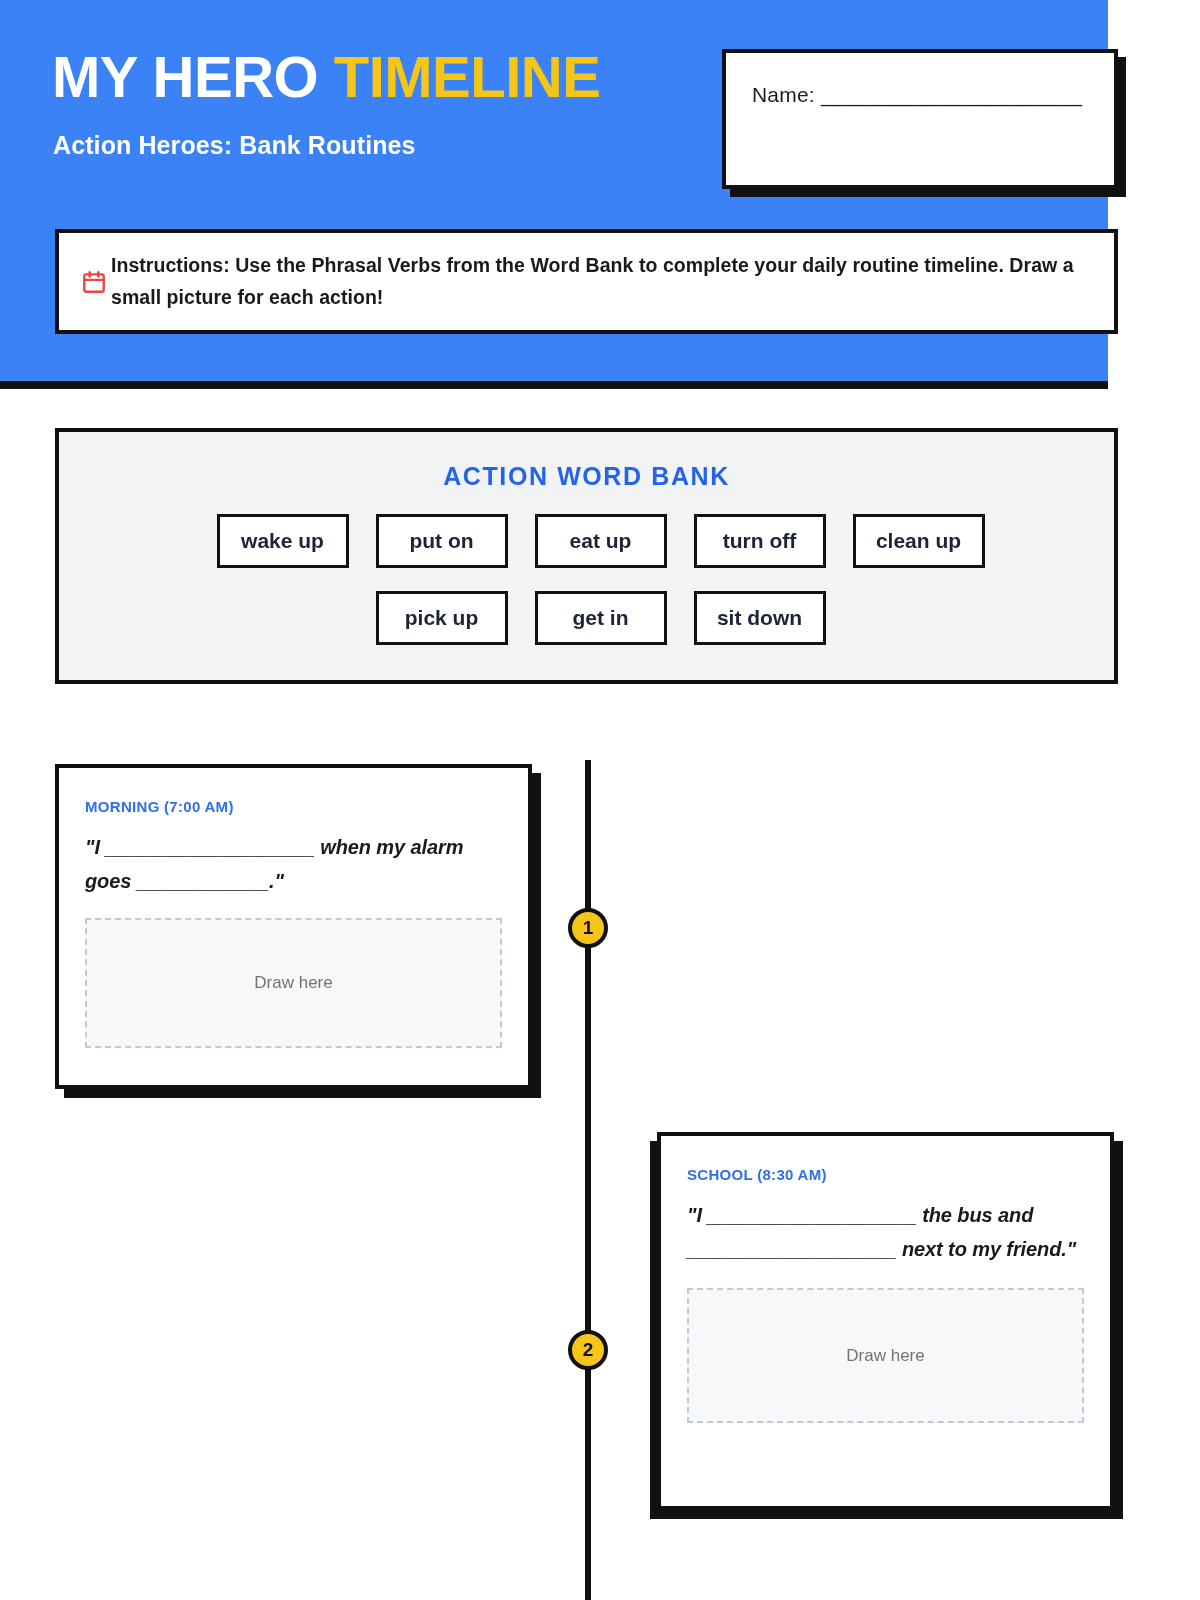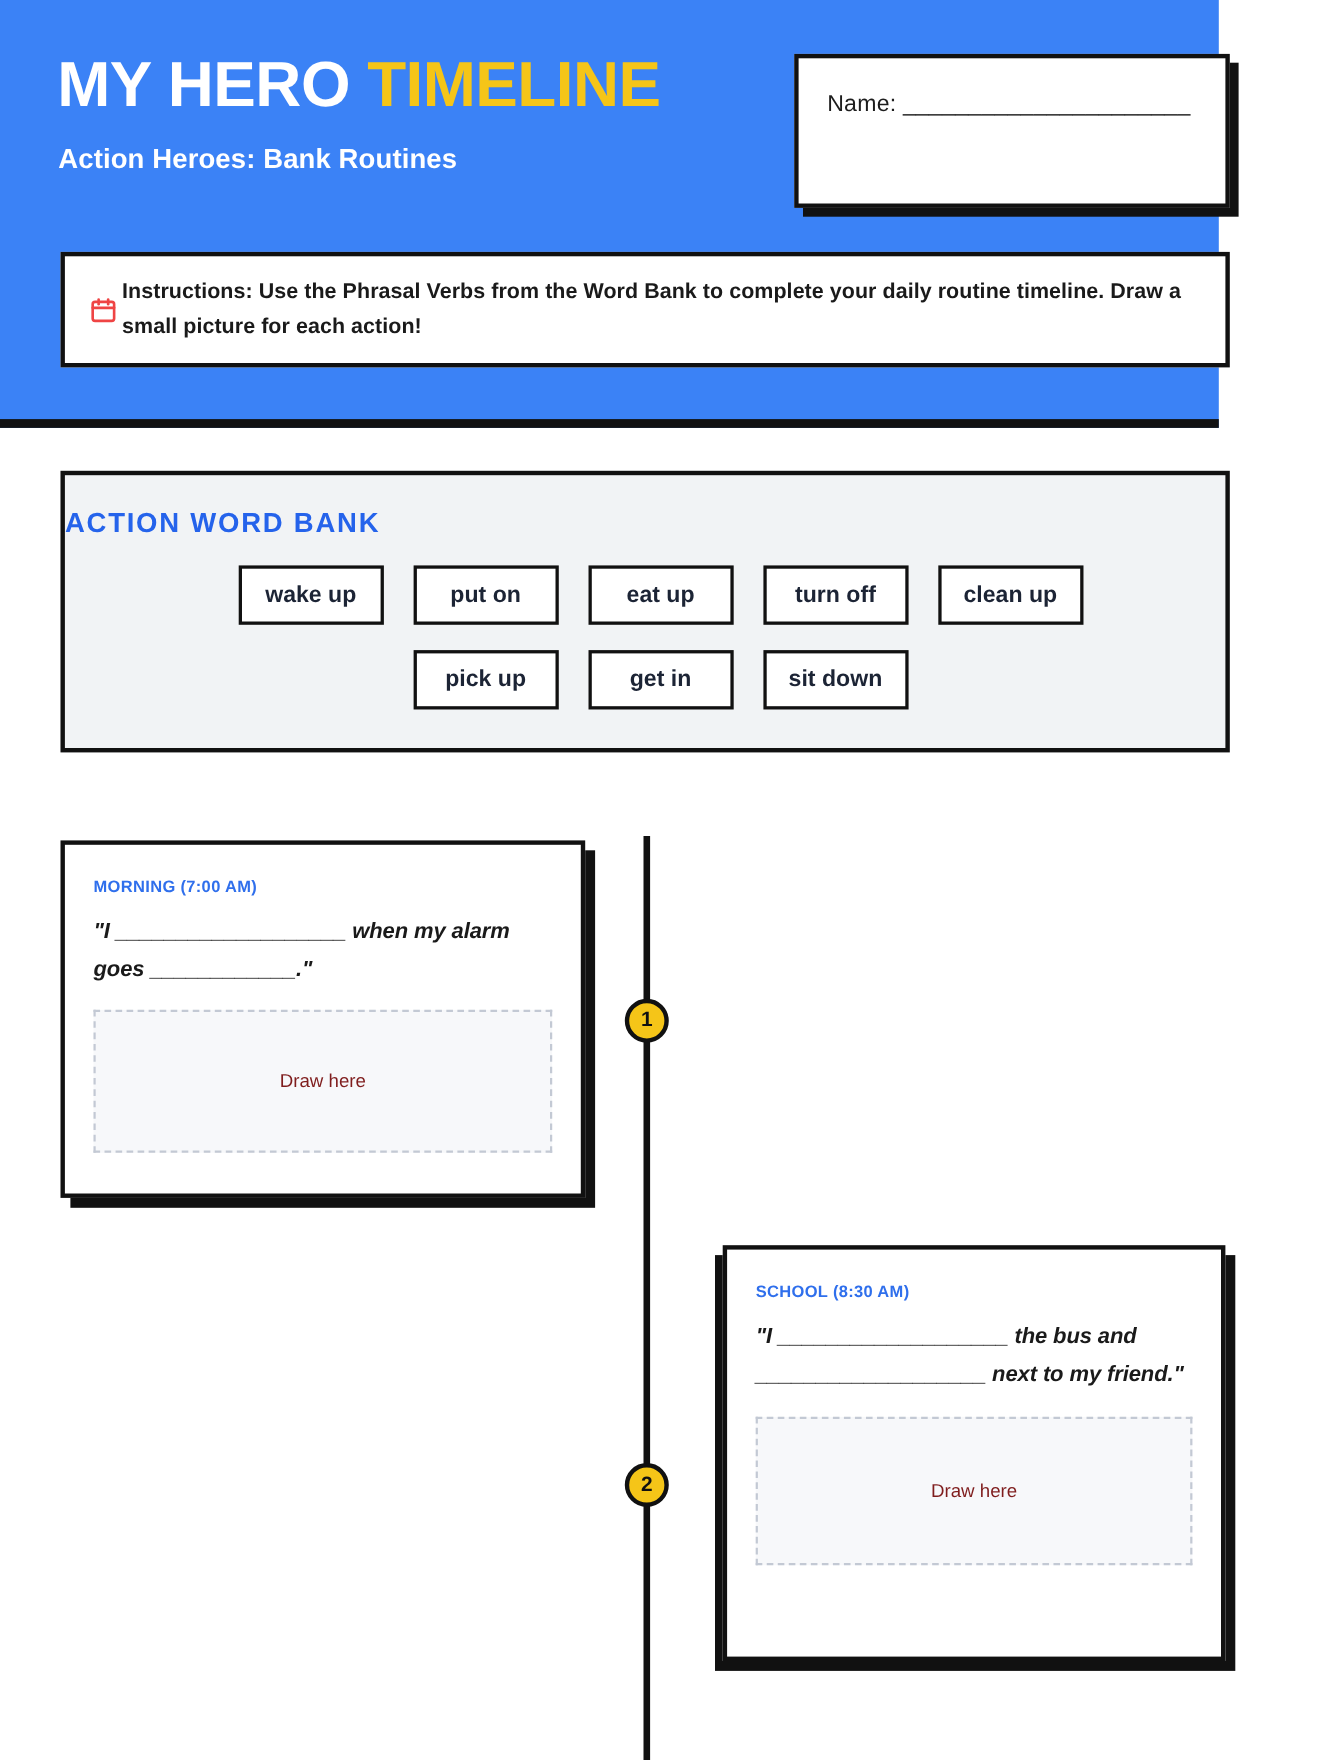--- a/index.html
+++ b/index.html
@@ -103,21 +103,21 @@
   
   .wordbank {
     position: absolute;
     left: 55px; top: 428px;
     width: 1063px; height: 256px;
     background: #f1f3f5;
     border: 4px solid #111111;
   }
   .wb-title {
     margin-top: 30px;
-    text-align: left;
+    text-align: center;
     font-size: 25px;
     font-weight: 700;
     color: #2563eb;
     letter-spacing: 1.6px;
   }
   .wb-rows { margin-top: 23px; margin-left: 28px; }
   .wb-row {
     display: flex;
     justify-content: center;
     gap: 27px;
@@ -199,21 +199,21 @@
   }
   .draw-box {
     margin-top: 20px;
     border: 2px dashed #c3c9d4;
     background: #f7f8fa;
     height: 130px;
     display: flex;
     align-items: center;
     justify-content: center;
     font-size: 17px;
-    color: #7f1d1d;
+    color: #737373;
     font-weight: 400;
   }
   .card-2 .draw-box { margin-top: 22px; height: 135px; }
 </style>
 </head>
 <body>
 
 <div class="page">
 
   <div class="header">

